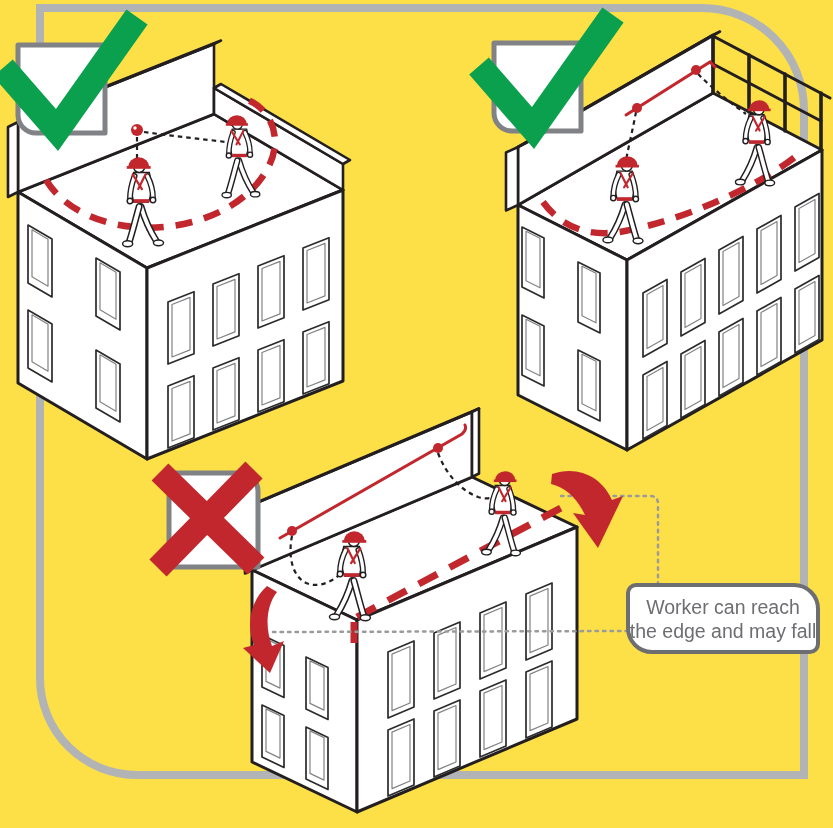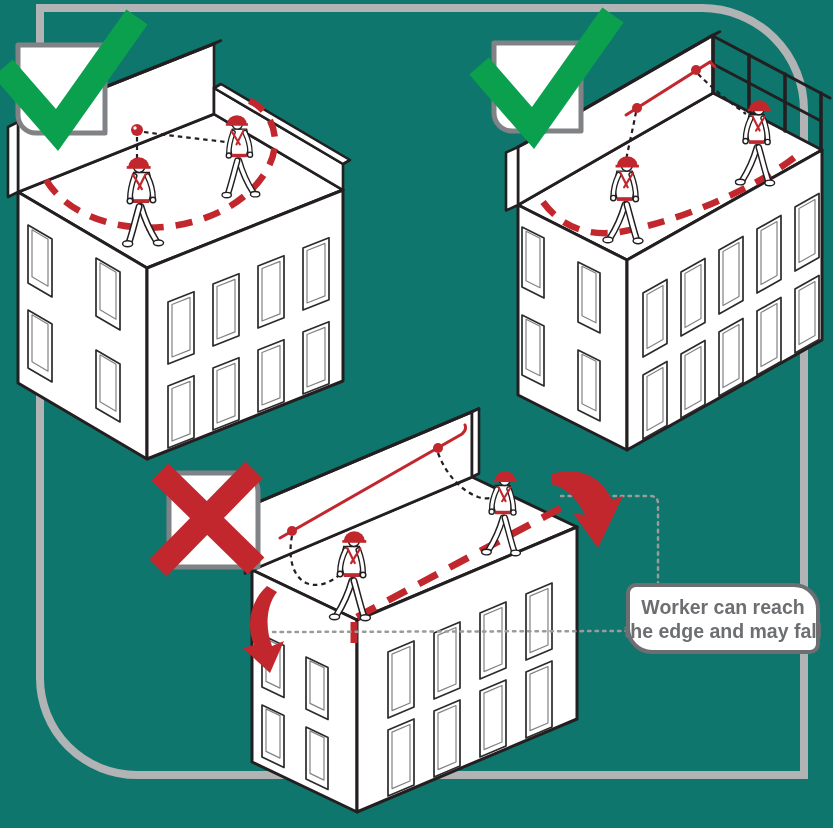--- a/index.html
+++ b/index.html
@@ -1,17 +1,17 @@
 <!DOCTYPE html>
 <html><head>
 <meta charset="utf-8">
 <style>
   html,body{margin:0;padding:0;background:#fff;}
-  .stage{position:relative;width:833px;height:828px;background:#0f766e;overflow:hidden;
-         font-family:"Liberation Sans", sans-serif;font-weight:bold;}
+  .stage{position:relative;width:833px;height:828px;background:#fde047;overflow:hidden;
+         font-family:"Liberation Sans", sans-serif;}
   svg{position:absolute;left:0;top:0;}
   .wall{fill:#ffffff;stroke:#231f20;stroke-width:3;stroke-linejoin:round;}
   .parapet{fill:#ffffff;stroke:#231f20;stroke-width:2.6;stroke-linejoin:round;}
   .win-o{fill:#ffffff;stroke:#2b2b2b;stroke-width:1.7;stroke-linejoin:round;}
   .win-i{fill:none;stroke:#808285;stroke-width:1.2;stroke-linejoin:round;}
   .red-dash{fill:none;stroke:#c1272d;stroke-width:6.5;stroke-dasharray:17 12;stroke-linecap:butt;}
   .red-dash-thick{fill:none;stroke:#c1272d;stroke-width:7;stroke-dasharray:21 14;stroke-linecap:butt;}
   .lifeline{fill:none;stroke:#c1272d;stroke-width:3;stroke-linecap:round;}
   .lanyard{fill:none;stroke:#231f20;stroke-width:2.2;stroke-dasharray:4.5 4;stroke-linecap:butt;}
   .leader{fill:none;stroke:#9b9b9b;stroke-width:2.5;stroke-dasharray:2.5 5;stroke-linecap:round;}

